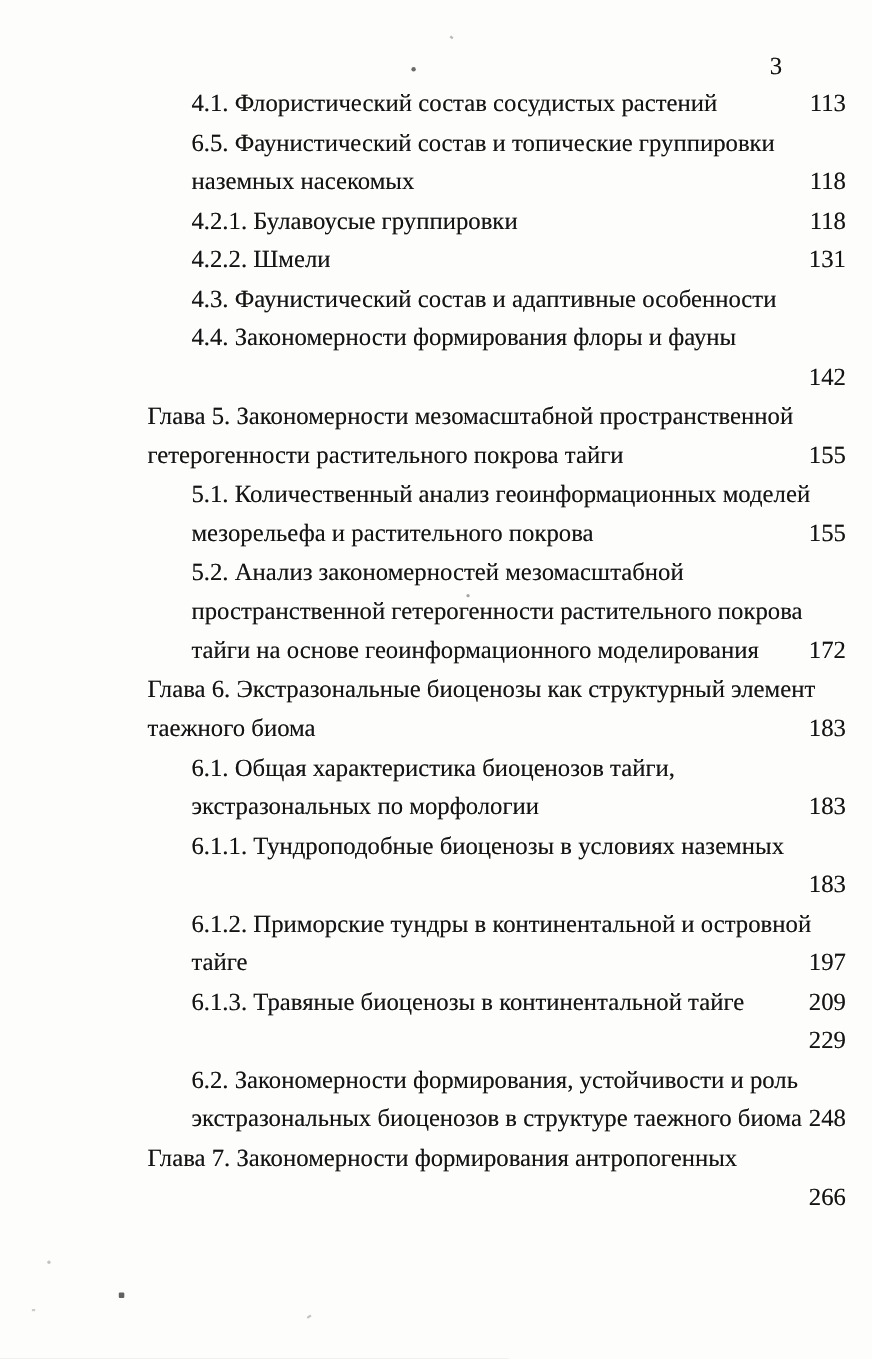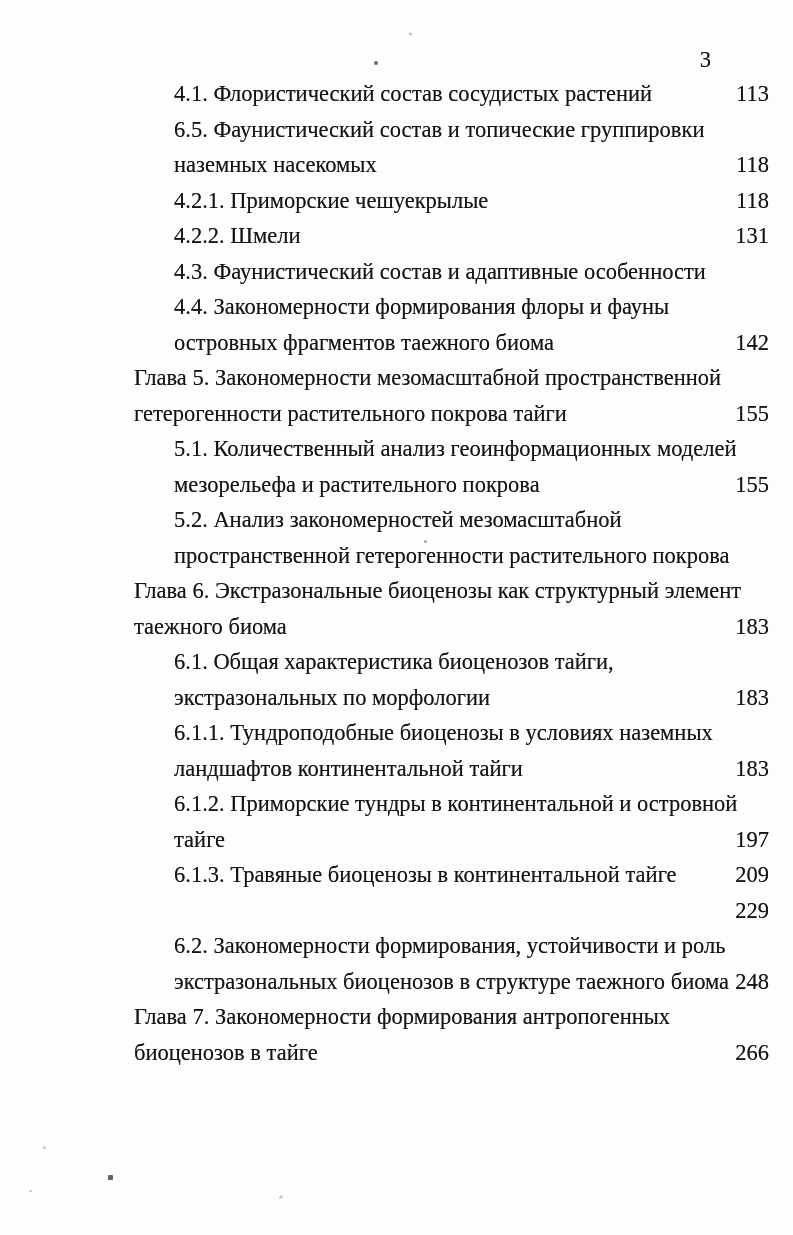--- a/index.html
+++ b/index.html
@@ -79,42 +79,41 @@
       <span class="entry-text">6.5. Фаунистический состав и топические группировки</span>
       <span class="page-num"></span>
     </div>
 
     <div class="toc-row indent">
       <span class="entry-text">наземных насекомых</span>
       <span class="page-num">118</span>
     </div>
 
     <div class="toc-row indent">
-      <span class="entry-text">4.2.1. Приморские чешуекрылые</span>
+      <span class="entry-text">4.2.1. Булавоусые группировки</span>
       <span class="page-num">118</span>
     </div>
 
     <div class="toc-row indent">
       <span class="entry-text">4.2.2. Шмели</span>
       <span class="page-num">131</span>
     </div>
 
     <div class="toc-row indent">
       <span class="entry-text">4.3. Фаунистический состав и адаптивные особенности</span>
       <span class="page-num"></span>
     </div>
 
 
     <div class="toc-row indent">
       <span class="entry-text">4.4. Закономерности формирования флоры и фауны</span>
       <span class="page-num"></span>
     </div>
 
     <div class="toc-row indent">
-      <span class="entry-text">островных фрагментов таежного биома</span>
       <span class="page-num">142</span>
     </div>
 
     <div class="toc-row">
       <span class="entry-text">Глава 5. Закономерности мезомасштабной пространственной</span>
       <span class="page-num"></span>
     </div>
 
     <div class="toc-row">
       <span class="entry-text">гетерогенности растительного покрова тайги</span>
@@ -134,20 +133,24 @@
     <div class="toc-row indent">
       <span class="entry-text">5.2. Анализ закономерностей мезомасштабной</span>
       <span class="page-num"></span>
     </div>
 
     <div class="toc-row indent">
       <span class="entry-text">пространственной гетерогенности растительного покрова</span>
       <span class="page-num"></span>
     </div>
 
+    <div class="toc-row indent">
+      <span class="entry-text">тайги на основе геоинформационного моделирования</span>
+      <span class="page-num">172</span>
+    </div>
 
     <div class="toc-row">
       <span class="entry-text">Глава 6. Экстразональные биоценозы как структурный элемент</span>
       <span class="page-num"></span>
     </div>
 
     <div class="toc-row">
       <span class="entry-text">таежного биома</span>
       <span class="page-num">183</span>
     </div>
@@ -161,21 +164,20 @@
       <span class="entry-text">экстразональных по морфологии</span>
       <span class="page-num">183</span>
     </div>
 
     <div class="toc-row indent">
       <span class="entry-text">6.1.1. Тундроподобные биоценозы в условиях наземных</span>
       <span class="page-num"></span>
     </div>
 
     <div class="toc-row indent">
-      <span class="entry-text">ландшафтов континентальной тайги</span>
       <span class="page-num">183</span>
     </div>
 
     <div class="toc-row indent">
       <span class="entry-text">6.1.2. Приморские тундры в континентальной и островной</span>
       <span class="page-num"></span>
     </div>
 
     <div class="toc-row indent">
       <span class="entry-text">тайге</span>
@@ -200,21 +202,20 @@
       <span class="entry-text">экстразональных биоценозов в структуре таежного биома</span>
       <span class="page-num">248</span>
     </div>
 
     <div class="toc-row">
       <span class="entry-text">Глава 7. Закономерности формирования антропогенных</span>
       <span class="page-num"></span>
     </div>
 
     <div class="toc-row">
-      <span class="entry-text">биоценозов в тайге</span>
       <span class="page-num">266</span>
     </div>
   </div>
 
   <div class="speck s1"></div>
   <div class="speck s2"></div>
   <div class="speck s3"></div>
   <div class="speck s4"></div>
   <div class="speck s5"></div>
   <div class="speck s6"></div>

